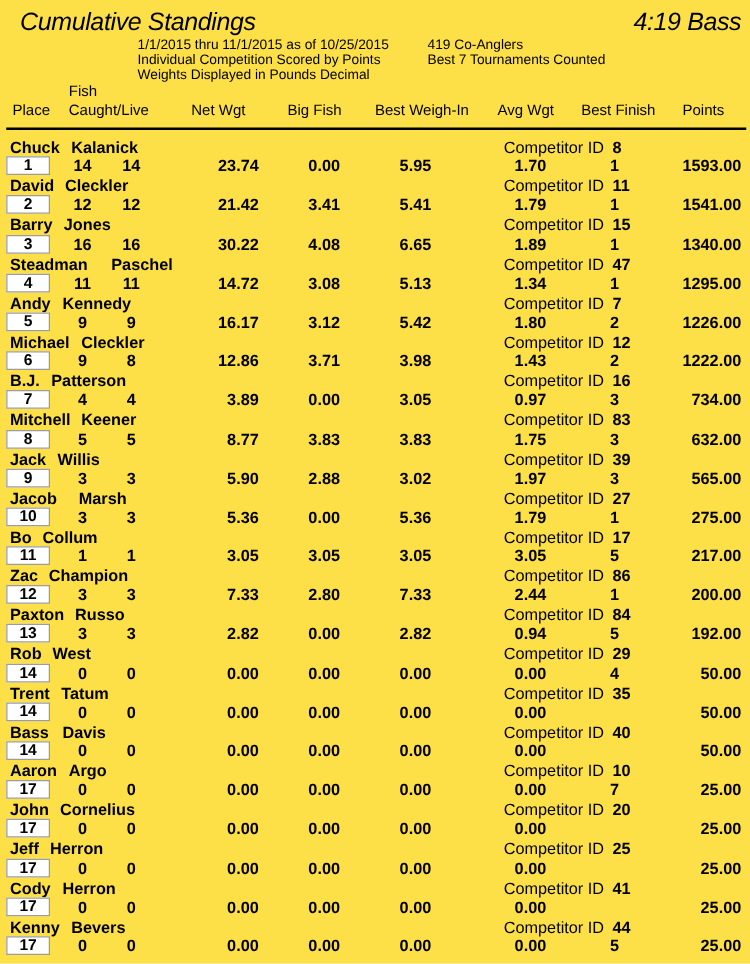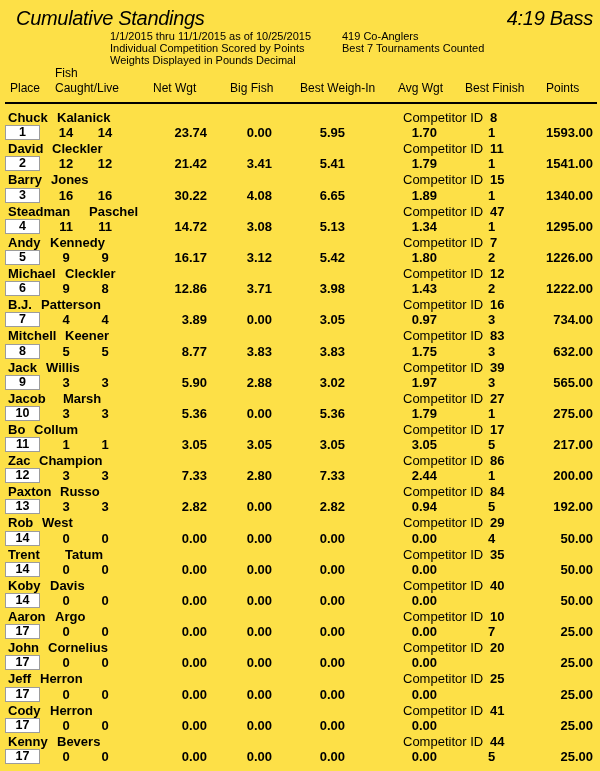--- a/index.html
+++ b/index.html
@@ -371,40 +371,40 @@
         <span class="cell c-bwi">0.00</span>
         <span class="cell c-avg">0.00</span>
         <span class="cell c-bf">4</span>
         <span class="cell c-pts">50.00</span>
       </div>
     </div>
 
     <div class="row-block">
       <div class="name-line">
         <span class="fname">Trent</span>
-          <span class="lname" style="position: absolute; left: 49px; margin-left: 16px;">Tatum</span>
+          <span class="lname" style="position: absolute; left: 49px;">Tatum</span>
         <span class="cid-label">Competitor ID</span>
         <span class="cid">35</span>
       </div>
       <div class="data-line">
         <span class="cell place-box">14</span>
         <span class="cell c-caught">0</span>
         <span class="cell c-live">0</span>
         <span class="cell c-net">0.00</span>
         <span class="cell c-big">0.00</span>
         <span class="cell c-bwi">0.00</span>
         <span class="cell c-avg">0.00</span>
         <span class="cell c-bf"></span>
         <span class="cell c-pts">50.00</span>
       </div>
     </div>
 
     <div class="row-block">
       <div class="name-line">
-        <span class="fname">Koby</span>
+        <span class="fname">Bass</span>
           <span class="lname" style="position: absolute; left: 50px;">Davis</span>
         <span class="cid-label">Competitor ID</span>
         <span class="cid">40</span>
       </div>
       <div class="data-line">
         <span class="cell place-box">14</span>
         <span class="cell c-caught">0</span>
         <span class="cell c-live">0</span>
         <span class="cell c-net">0.00</span>
         <span class="cell c-big">0.00</span>

